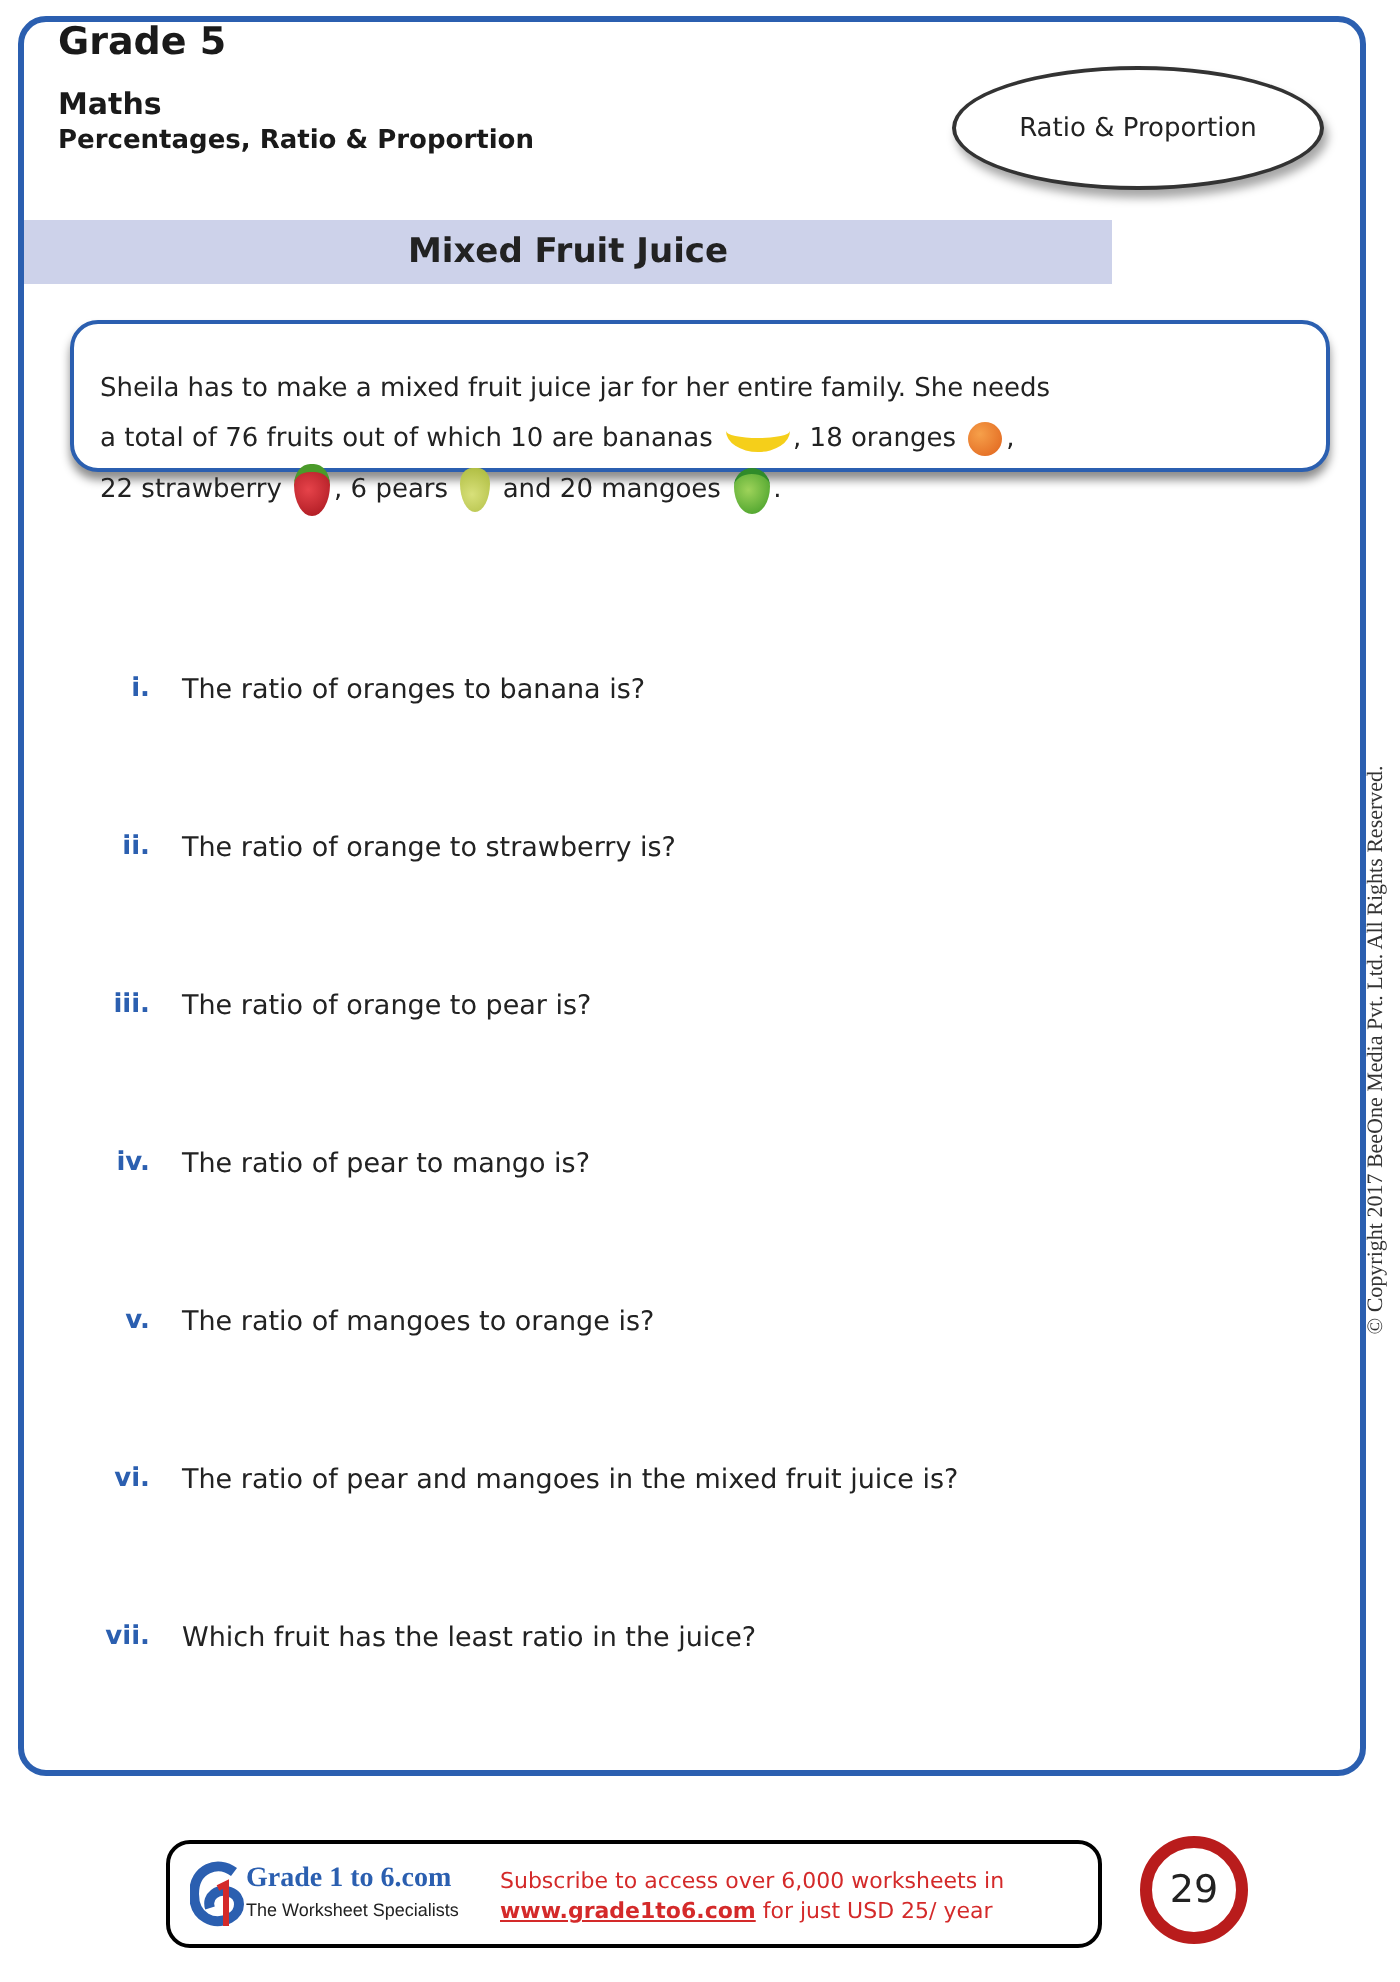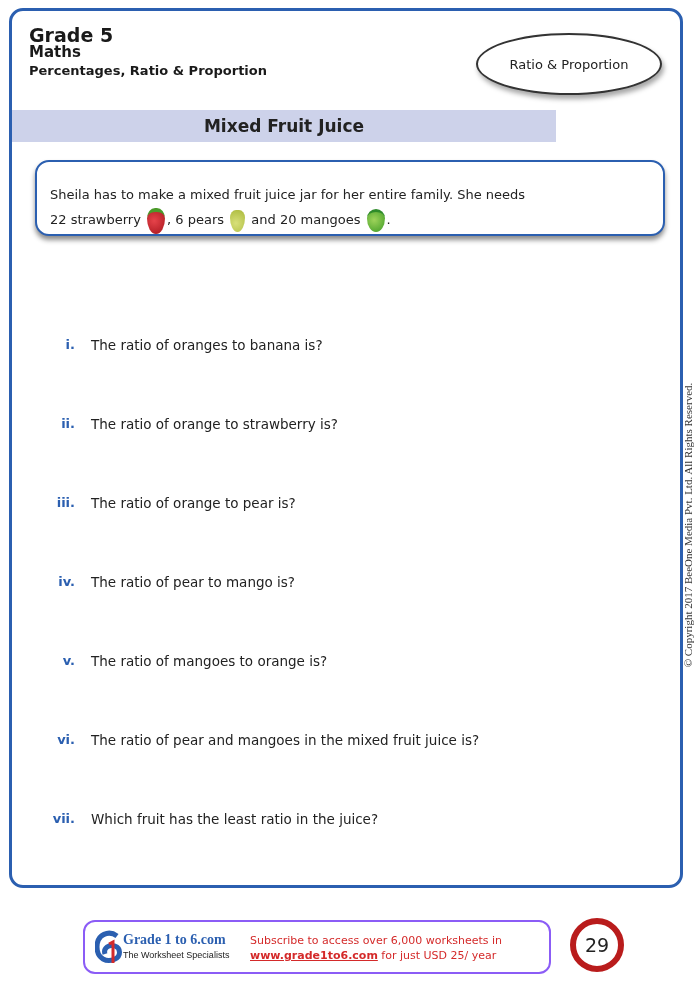--- a/index.html
+++ b/index.html
@@ -4,21 +4,21 @@
 <style>
   html, body { margin: 0; padding: 0; }
   body {
     width: 700px; height: 991px; background: #ffffff; position: relative; overflow: hidden;
     font-family: "DejaVu Sans", sans-serif; color: #222;
   }
   .frame {
     position: absolute; left: 9px; top: 8px; width: 674px; height: 880px;
     border: 3px solid #2b5fb0; border-radius: 14px; box-sizing: border-box;
   }
-  .grade { position: absolute; left: 29px; top: 24px; font-size: 19px; font-weight: bold; color: #1a1a1a; }
+  .grade { position: absolute; left: 29px; top: 10px; font-size: 19px; font-weight: bold; color: #1a1a1a; }
   .subject { position: absolute; left: 29px; top: 43px; font-size: 15px; font-weight: bold; color: #1a1a1a; }
   .topics { position: absolute; left: 29px; top: 62px; font-size: 13px; font-weight: bold; color: #1a1a1a; line-height: 17px; }
   .cloud {
     position: absolute; left: 476px; top: 33px; width: 182px; height: 58px;
     border: 2px solid #333; border-radius: 50%; background: #fff;
     box-shadow: 2px 4px 5px rgba(0,0,0,0.35);
     display: flex; align-items: center; justify-content: center;
     font-size: 13px; color: #222;
   }
   .title-band {
@@ -42,21 +42,21 @@
     position: absolute; left: 0; width: 650px; font-size: 13.5px; color: #222;
   }
   .q .num { position: absolute; width: 75px; text-align: right; color: #2b5fb0; font-weight: bold; font-size: 13px; }
   .q .txt { position: absolute; left: 91px; }
   .copyright {
     position: absolute; left: 688px; top: 525px; transform: translate(-50%, -50%) rotate(-90deg);
     white-space: nowrap; font-family: "Liberation Serif", serif; font-size: 11px; color: #333;
   }
   .footer-box {
     position: absolute; left: 83px; top: 920px; width: 468px; height: 54px;
-    border: 2px solid #8b5cf6; border-radius: 12px; box-sizing: border-box;
+    border: 2px solid #000000; border-radius: 12px; box-sizing: border-box;
   }
   .logo-mark { position: absolute; left: 10px; top: 8px; width: 28px; height: 34px; }
   .logo-name { position: absolute; left: 38px; top: 10px; font-family: "Liberation Serif", serif; font-weight: bold; font-size: 14px; color: #2b5fb0; }
   .logo-tag { position: absolute; left: 38px; top: 28px; font-family: "Liberation Sans", sans-serif; font-size: 9px; color: #222; }
   .promo { position: absolute; left: 165px; top: 11px; width: 290px; font-size: 11px; color: #d42a2a; line-height: 15px; }
   .promo a { color: #d42a2a; font-weight: bold; text-decoration: underline; }
   .page-num {
     position: absolute; left: 570px; top: 918px; width: 54px; height: 54px;
     border: 6px solid #b91c1c; border-radius: 50%; box-sizing: border-box;
     display: flex; align-items: center; justify-content: center; font-size: 19px; color: #222;
@@ -72,20 +72,25 @@
 <div class="topics">
   <div>Percentages, Ratio &amp; Proportion</div>
 </div>
 
 <div class="cloud">Ratio &amp; Proportion</div>
 
 <div class="title-band">Mixed Fruit Juice</div>
 
 <div class="story">
   <div>Sheila has to make a mixed fruit juice jar for her entire family. She needs</div>
+  <div>
+    <span>a total of 76 fruits out of which 10 are bananas</span>
+    <span class="fruit banana"></span><span>, 18 oranges</span>
+    <span class="fruit orange"></span><span>,</span>
+  </div>
   <div>
     <span>22 strawberry</span>
     <span class="fruit strawberry"></span><span>, 6 pears</span>
     <span class="fruit pear"></span>
     <span>and 20 mangoes</span>
     <span class="fruit mango"></span><span>.</span>
   </div>
 </div>
 
 <div class="q" style="top:337px;">

